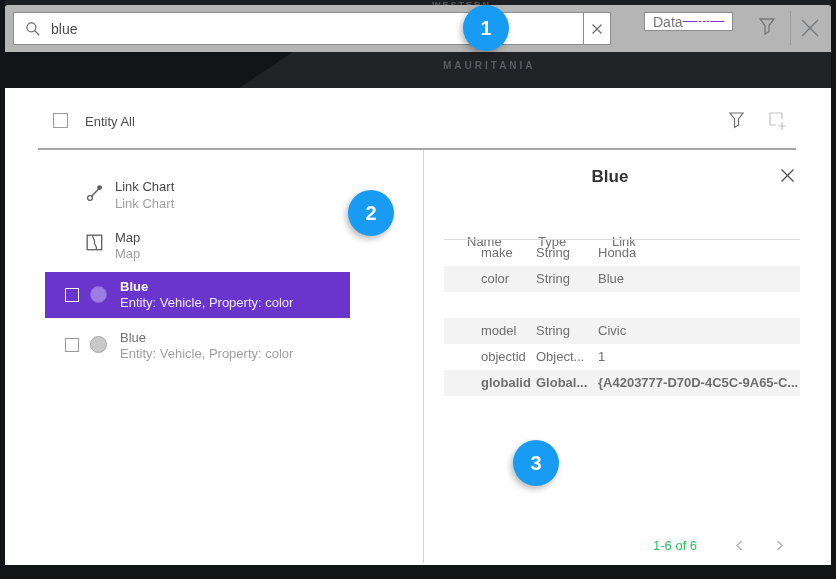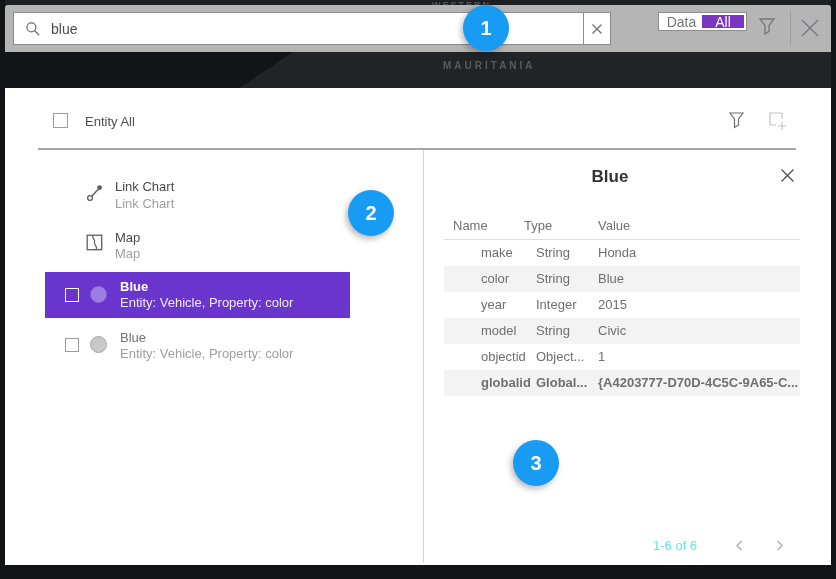--- a/index.html
+++ b/index.html
@@ -18,22 +18,22 @@
   .map-top span { position:absolute; left:427px; top:0; font-size:9px; font-weight:bold;
                   letter-spacing:2px; color:#53575a; }
 
   
   .toolbar { left:5px; top:5px; width:826px; height:47px; background:#b5b5b5; border-radius:3px 3px 0 0; }
   .search-box { left:13px; top:12px; width:598px; height:33px; display:flex; }
   .search-input { flex:1; background:#fff; border:1px solid #8d8d8d; display:flex;
                   align-items:center; gap:10px; padding-left:11px; font-size:14px; color:#4c4c4c; }
   .clear-btn { width:28px; background:#fff; border:1px solid #8d8d8d; margin-left:-1px;
                display:flex; align-items:center; justify-content:center; cursor:pointer; }
-  .toggle { left:658px; top:12px; width:89px; height:19px; background:#fff; border:1px solid #8d8d8d;
-            display:flex; padding:2px; }
+  .toggle { left:644px; top:12px; width:89px; height:19px; background:#fff; border:1px solid #8d8d8d;
+            display:flex; padding:8px; }
   .toggle .opt { display:flex; align-items:center; justify-content:center; font-size:14px; cursor:pointer; }
   .opt-data { flex:1; color:#767676; }
   .opt-all { width:42px; background:var(--toggle-purple,#7a35c1); color:#ffffff; }
   .tb-funnel { left:757px; top:16px; }
   .tb-divider { left:790px; top:11px; width:1px; height:34px; background:#9c9c9c; }
   .tb-close { left:799px; top:17px; cursor:pointer; }
 
   
   .panel { left:5px; top:88px; width:826px; height:477px; background:#fff; }
 
@@ -59,28 +59,28 @@
   .unsel-row .cbx { position:absolute; left:20px; top:12px; width:14px; height:14px; border:1px solid #9b9b9b; }
   .unsel-row .dot { position:absolute; left:45px; top:10px; width:17px; height:17px; border-radius:50%;
                     background:#c8c8c8; border:1px solid #a9a9a9; }
   .unsel-row .t { position:absolute; left:75px; top:4px; font-size:13px; color:#6f6f6f; }
   .unsel-row .s { position:absolute; left:75px; top:20px; font-size:13px; color:#9f9f9f; }
 
   
   .detail-title { left:440px; top:167px; width:340px; text-align:center; font-size:17px;
                   font-weight:600; color:#333; }
   .detail-close { left:780px; top:168px; cursor:pointer; }
-  .tbl-head { top:218px; font-size:13px; color:#707070; }
+  .tbl-head { top:234px; font-size:13px; color:#707070;margin-left:14px; }
   .col-name { left:453px; } .col-type { left:524px; } .col-value { left:598px; }
   .tbl-head-div { left:444px; top:239px; width:356px; height:1px; background:#dcdcdc; }
   .trow { left:444px; width:356px; height:26px; }
   .trow.stripe { background:#f3f3f3; }
   .trow span { position:absolute; top:0; line-height:26px; font-size:13px; color:#6f6f6f; white-space:nowrap; }
   .trow .c0 { left:22px;margin-left:15px; } .trow .c1 { left:92px; } .trow .c2 { left:154px; }
-  .pag-label { left:653px; top:538px; font-size:13px; color:#5eead4; }
+  .pag-label { left:653px; top:538px; font-size:13px; color:#22c55e; }
   .pag-prev { left:733px; top:538px; cursor:pointer; }
   .pag-next { left:773px; top:538px; cursor:pointer; }
 
   
   .callout { width:46px; height:46px; border-radius:50%; background:var(--callout-blue,#189bf2);
              color:#fff; font-size:20px; font-weight:bold; display:flex; align-items:center;
              justify-content:center; box-shadow:-2px 3px 6px rgba(0,0,0,.28); }
   .co-1 { left:463px; top:5px; } .co-2 { left:348px; top:190px; } .co-3 { left:513px; top:440px; }
 </style>
 </head>
@@ -189,38 +189,33 @@
   <div class="abs detail-title">Blue</div>
   <div class="abs detail-close">
     <svg width="15" height="15" viewBox="0 0 15 15">
       <line x1="1.5" y1="1.5" x2="13.5" y2="13.5" stroke="#4c4c4c" stroke-width="1.2"></line>
       <line x1="13.5" y1="1.5" x2="1.5" y2="13.5" stroke="#4c4c4c" stroke-width="1.2"></line>
     </svg>
   </div>
 
   <div class="abs tbl-head col-name">Name</div>
   <div class="abs tbl-head col-type">Type</div>
-  <div class="abs tbl-head col-value">Value</div>
+  <div class="abs tbl-head col-value">Link</div>
   <div class="abs tbl-head-div"></div>
 
   <div class="abs trow" style="top:240px;">
     <span class="c0">make</span>
     <span class="c1">String</span>
     <span class="c2">Honda</span>
   </div>
   <div class="abs trow stripe" style="top:266px;">
     <span class="c0">color</span>
     <span class="c1">String</span>
     <span class="c2">Blue</span>
   </div>
-  <div class="abs trow" style="top:292px;">
-    <span class="c0">year</span>
-    <span class="c1">Integer</span>
-    <span class="c2">2015</span>
-  </div>
   <div class="abs trow stripe" style="top:318px;">
     <span class="c0">model</span>
     <span class="c1">String</span>
     <span class="c2">Civic</span>
   </div>
   <div class="abs trow" style="top:344px;">
     <span class="c0">objectid</span>
     <span class="c1">Object...</span>
     <span class="c2">1</span>
   </div>

